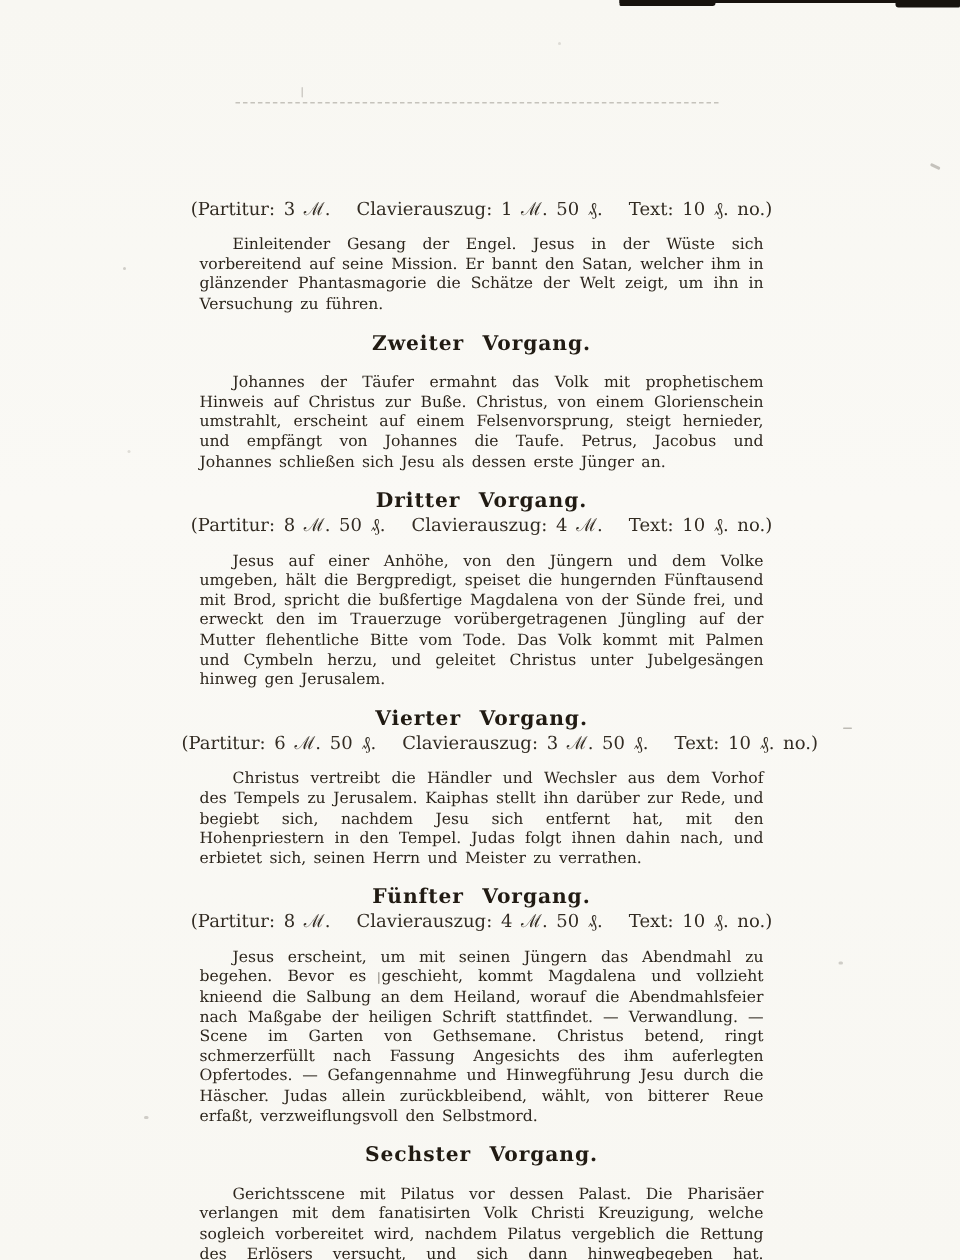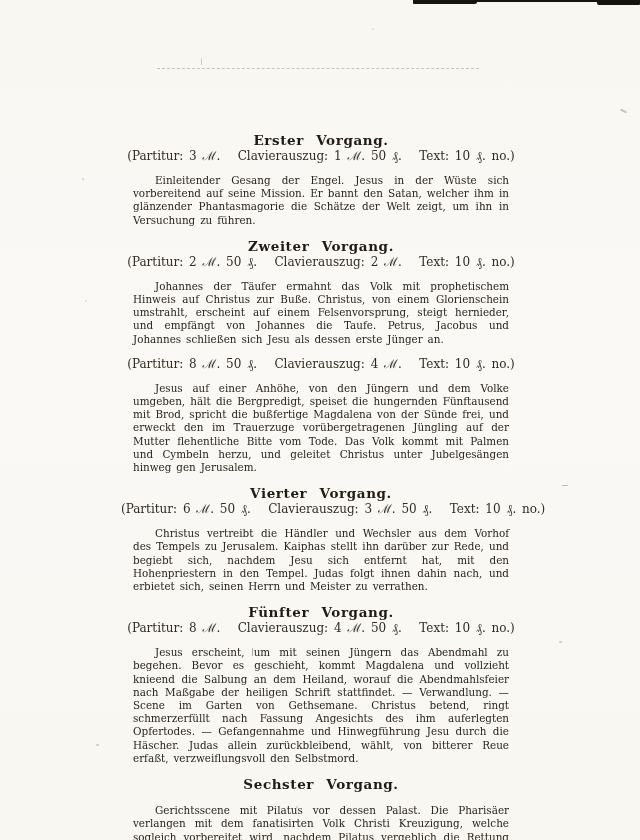--- a/index.html
+++ b/index.html
@@ -85,32 +85,31 @@
   <div class="artifact speck speck-5"></div>
   <div class="artifact speck speck-6"></div>
   <div class="artifact speck speck-7"></div>
   <div class="artifact speck speck-8"></div>
   <div class="artifact speck speck-9"></div>
   <div class="artifact speck speck-10"></div>
 
   <main class="text-block">
 
     <section class="vorgang">
-      <h2 class="vtitle">Erster Vorgang.</h2>
       <p class="vprice">(Partitur: 3 ℳ.&nbsp;&nbsp; Clavierauszug: 1 ℳ. 50 ₰.&nbsp;&nbsp; Text: 10 ₰. no.)</p>
       <p class="vbody">Einleitender Gesang der Engel.  Jesus in der Wüste sich vorbereitend auf seine Mission.  Er bannt den Satan, welcher ihm in glänzender Phantasmagorie die Schätze der Welt zeigt, um ihn in Versuchung zu führen.</p>
     </section>
 
     <section class="vorgang">
       <h2 class="vtitle">Zweiter Vorgang.</h2>
-      <p class="vprice">(Partitur: 2 ℳ. 50 ₰.&nbsp;&nbsp; Clavierauszug: 2 ℳ.&nbsp;&nbsp; Text: 10 ₰. no.)</p>
       <p class="vbody">Johannes der Täufer ermahnt das Volk mit prophetischem Hinweis auf Christus zur Buße.  Christus, von einem Glorienschein umstrahlt, erscheint auf einem Felsenvorsprung, steigt hernieder, und empfängt von Johannes die Taufe.  Petrus, Jacobus und Johannes schließen sich Jesu als dessen erste Jünger an.</p>
     </section>
 
     <section class="vorgang">
+      <h2 class="vtitle">Dritter Vorgang.</h2>
       <p class="vprice">(Partitur: 8 ℳ. 50 ₰.&nbsp;&nbsp; Clavierauszug: 4 ℳ.&nbsp;&nbsp; Text: 10 ₰. no.)</p>
       <p class="vbody">Jesus auf einer Anhöhe, von den Jüngern und dem Volke umgeben, hält die Bergpredigt, speiset die hungernden Fünftausend mit Brod, spricht die bußfertige Magdalena von der Sünde frei, und erweckt den im Trauerzuge vorübergetragenen Jüngling auf der Mutter flehentliche Bitte vom Tode.  Das Volk kommt mit Palmen und Cymbeln herzu, und geleitet Christus unter Jubelgesängen hinweg gen Jerusalem.</p>
     </section>
 
     <section class="vorgang">
       <h2 class="vtitle">Vierter Vorgang.</h2>
       <p class="vprice">(Partitur: 6 ℳ. 50 ₰.&nbsp;&nbsp; Clavierauszug: 3 ℳ. 50 ₰.&nbsp;&nbsp; Text: 10 ₰. no.)</p>
       <p class="vbody">Christus vertreibt die Händler und Wechsler aus dem Vorhof des Tempels zu Jerusalem.  Kaiphas stellt ihn darüber zur Rede, und begiebt sich, nachdem Jesu sich entfernt hat, mit den Hohenpriestern in den Tempel.  Judas folgt ihnen dahin nach, und erbietet sich, seinen Herrn und Meister zu verrathen.</p>
     </section>
 

